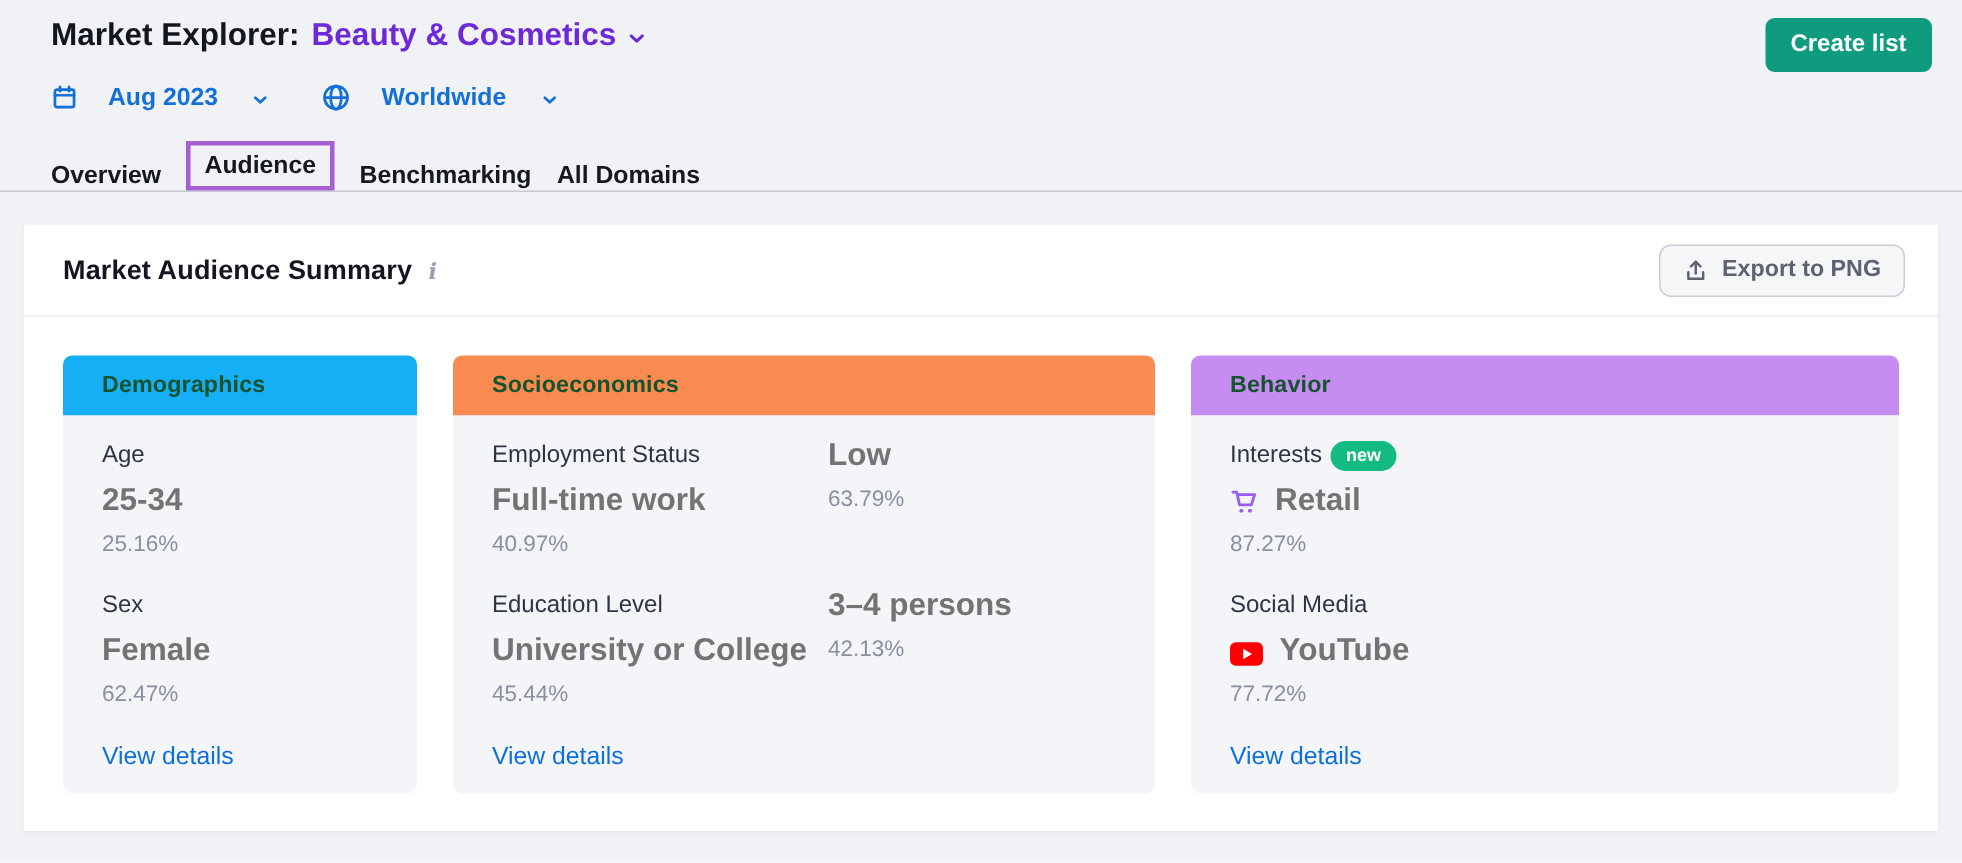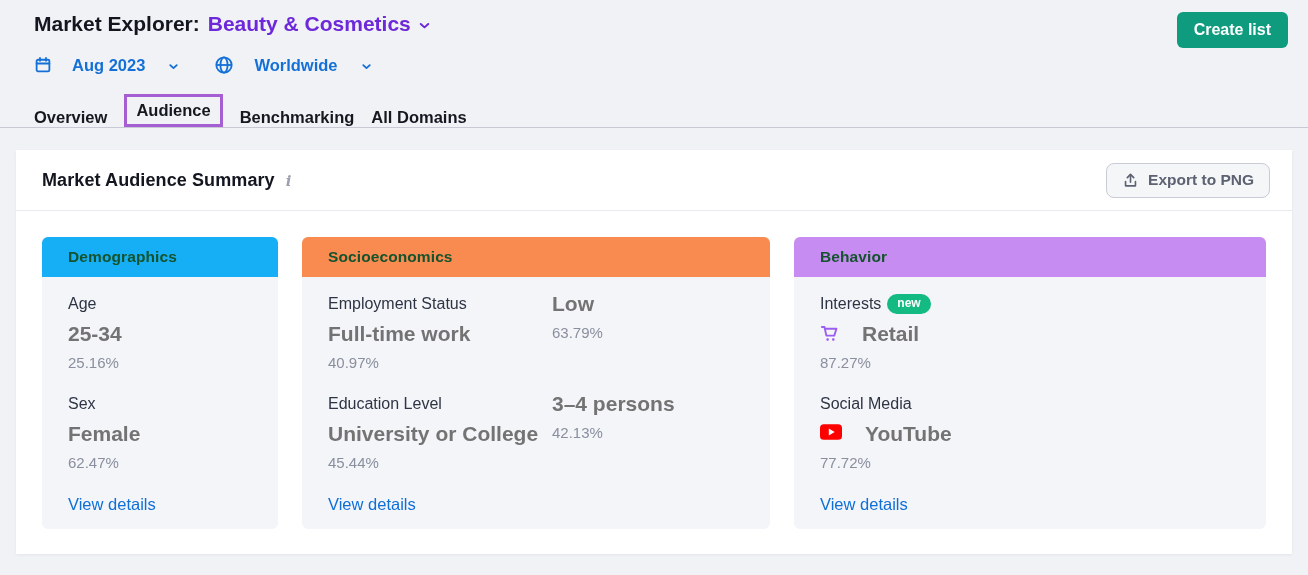--- a/index.html
+++ b/index.html
@@ -75,21 +75,21 @@
   }
   .card-body {
     background: #f3f5f9; border-radius: 0 0 6px 6px;
     padding: 17px 26px 15px 26px; flex: 1;
   }
   .stat { margin-bottom: 22px; }
   .stat-label { font-size: 16px; line-height: 20px; color: #2e3444; margin-bottom: 10px; }
   .stat-label-row { display: flex; align-items: center; gap: 6px; margin-bottom: 10px; }
   .stat-label-row .stat-label { margin-bottom: 0; }
   .stat-value { font-size: 21px; line-height: 20px; font-weight: 700; color: #737373; margin-bottom: 9px; }
-  .icon-value { display: flex; align-items: flex-start; gap: 23px; }
+  .icon-value { display: flex; align-items: flex-end; gap: 11px; }
   .stat-percent { font-size: 15px; line-height: 19px; color: #8a8f9e; }
   .badge {
     color: #fff; font-size: 12px; font-weight: 600;
     padding: 3px 10px 4px 10px; border-radius: 999px; line-height: 13px;
   }
   .view-details {
     display: inline-block; text-decoration: none; cursor: pointer;
     font-size: 16.5px; line-height: 20px; font-weight: 400;
   }
   .soc-grid { display: grid; grid-template-columns: 224px 1fr; }

